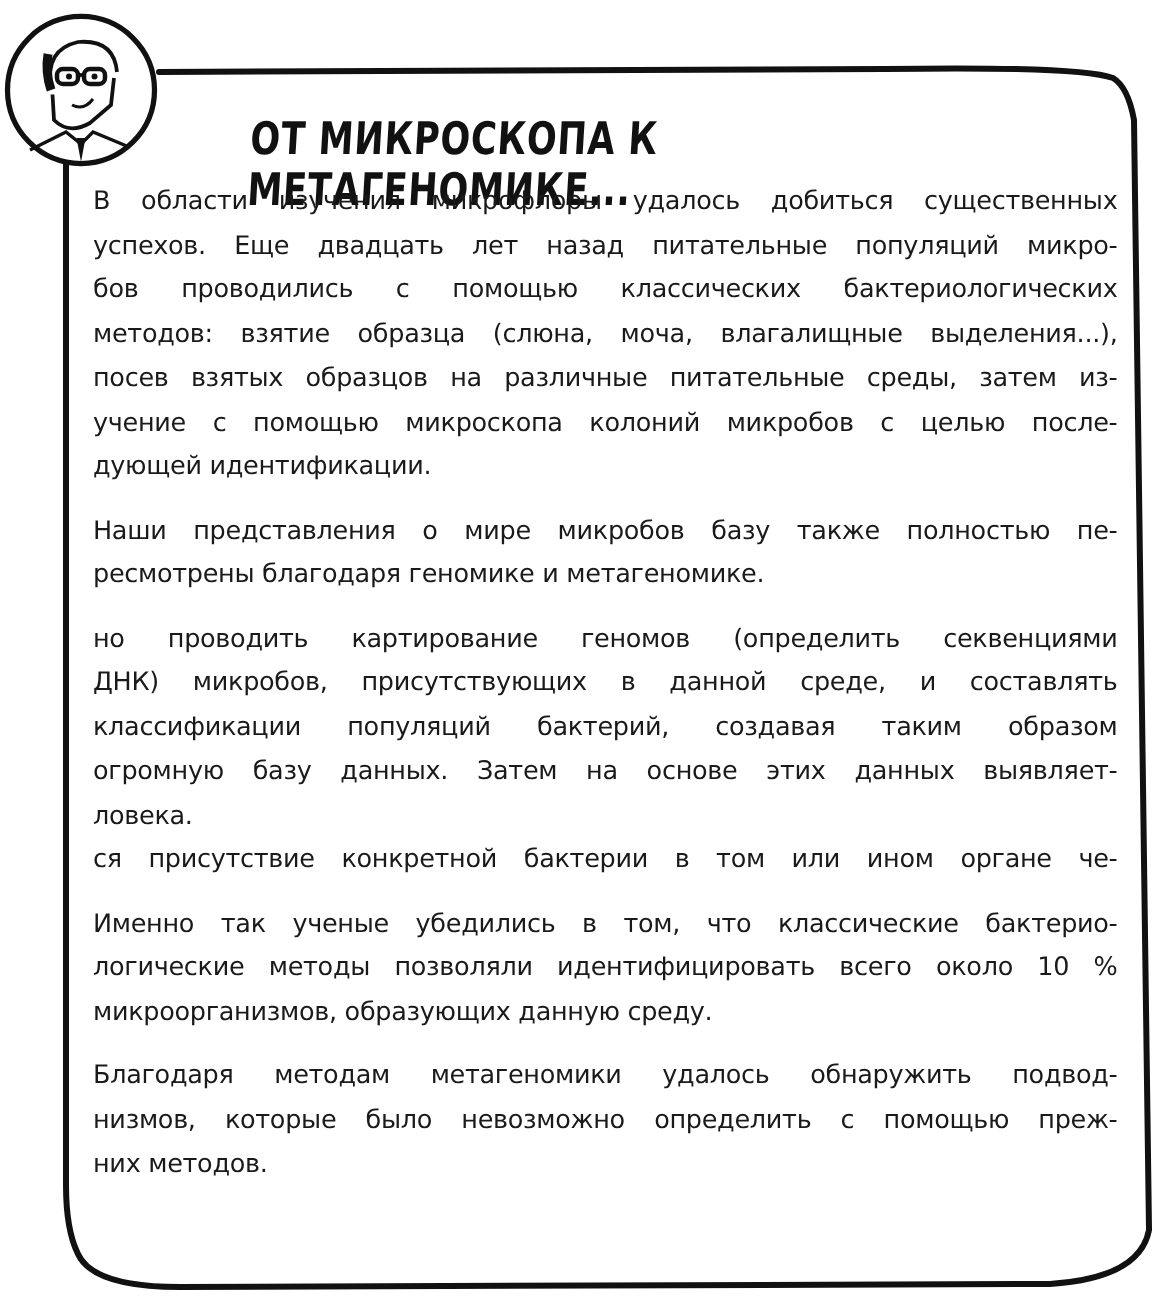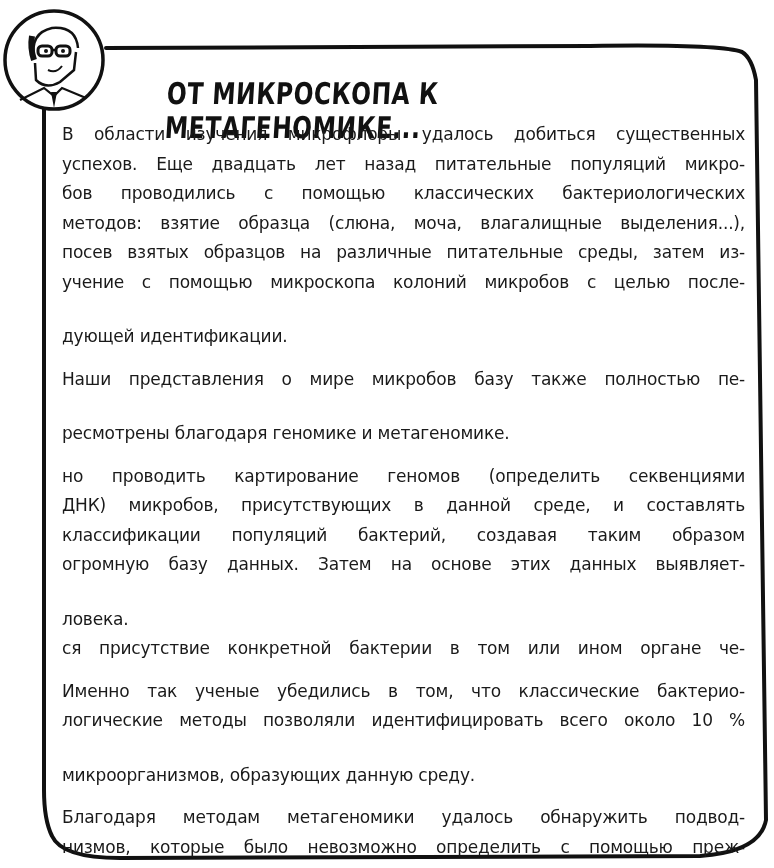--- a/index.html
+++ b/index.html
@@ -8,21 +8,21 @@
   .frame-svg { position: absolute; left: 0; top: 0; width: 774px; height: 868px; }
   .avatar { position: absolute; left: 2px; top: 8px; width: 104px; height: 104px; }
   .title { position: absolute; left: 168px; top: 76px; width: 500px;
            font-family: "DejaVu Sans Condensed", "DejaVu Sans", sans-serif;
            font-weight: bold; font-size: 26px; letter-spacing: 0.5px;
            transform: scaleY(1.15) skewX(-4deg); transform-origin: left top; color: #111; }
   .content { position: absolute; left: 62px; top: 120px; width: 683px; }
   .para { margin: 0 0 13px 0; font-size: 17px; line-height: 29.5px;
           text-align: justify; hyphens: manual; letter-spacing: -0.2px; }
   .para .line { display: block; text-align: justify; text-align-last: justify; white-space: nowrap; }
-  .para .line.last { text-align-last: left; margin-top: 25px; }
+  .para .line.last { text-align-last: left; }
 </style>
 </head>
 <body>
 
 <svg class="frame-svg" viewBox="0 0 774 868">
   <path d="M106 48 L590 46 Q720 44 742 52 Q752 58 756 80 L766 820 Q760 852 700 856 L120 858 Q62 858 52 836 Q44 820 44 790 L44 104" fill="none" stroke="#111" stroke-width="4" stroke-linecap="round" stroke-linejoin="round"></path>
 </svg>
 
 <svg class="avatar" viewBox="0 0 104 104">
   <circle cx="52" cy="52" r="49" fill="#fff" stroke="#111" stroke-width="3.5"></circle>

